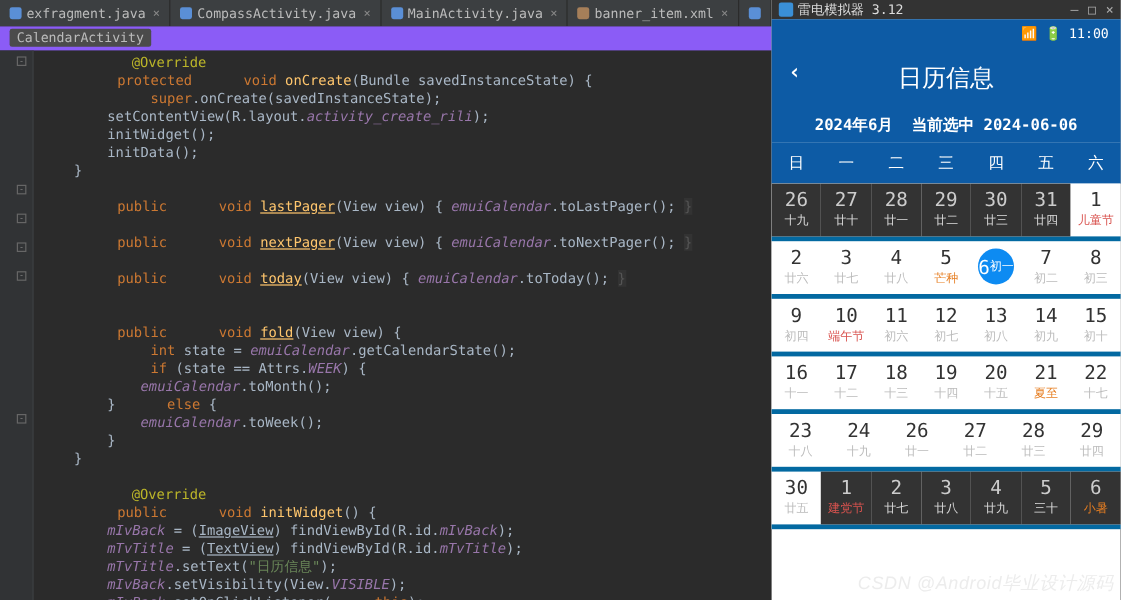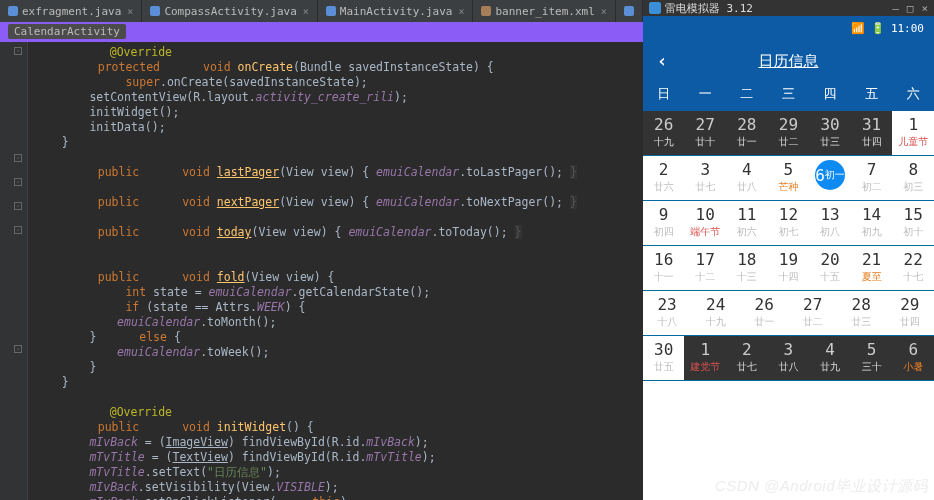--- a/index.html
+++ b/index.html
@@ -26,26 +26,26 @@
   .cls { color: #a9b7c6; }
   .ul { text-decoration: underline; }
   .dim { color: #555; background: #333; }
   .emu-title { background: #333; color: #ddd; padding: 3px 6px; font-size: 11px; display: flex; align-items: center; gap: 4px; height: 16px; }
   .emu-title-icon { width: 12px; height: 12px; background: #3a8fd6; border-radius: 2px; }
   .emu-ctrl { margin-left: auto; display: flex; gap: 8px; color: #aaa; }
   .status-bar { background: #0d5ba5; color: #fff; height: 24px; display: flex; align-items: center; justify-content: flex-end; padding: 0 10px; gap: 6px; font-size: 11px; }
   .status-icon { display: inline-block; }
   .cal-header { background: #0d5ba5; color: #fff; padding: 12px 10px 6px; text-align: center; position: relative; }
   .back-arrow { position: absolute; left: 14px; top: 10px; font-size: 18px; font-weight: bold; }
-  .cal-title { font-size: 15px; text-decoration: underline; }
+  .cal-title { font-size: 20px; }
   .cal-sub { font-size: 13px; margin-top: 16px; font-weight: bold; }
   .weekdays { display: flex; background: #0d5ba5; color: #fff; }
   .wd { flex: 1; text-align: center; padding: 8px 0; font-size: 13px; }
   .cal-grid { background: #fff; }
-  .cal-row { display: flex; border-bottom: 1px solid #0369a1; }
+  .cal-row { display: flex; border-bottom: 4px solid #0369a1; align-items: center; }
   .cal-cell { flex: 1; text-align: center; padding: 4px 0 6px; position: relative; }
   .cal-num { font-size: 16px; color: #333; font-weight: 500; }
   .cal-sub-lbl { font-size: 10px; color: #bbb; margin-top: 1px; }
   .cal-cell.dim .cal-num { color: #ccc; }
   .cal-cell.dim .cal-sub-lbl { color: #ddd; }
   .cal-cell.sel .cal-num-wrap { background: #0d8bf2; color: #fff; border-radius: 50%; width: 30px; height: 30px; display: inline-flex; align-items: center; justify-content: center; }
   .cal-cell.sel .cal-num { color: #fff; }
   .cal-cell.sel .cal-sub-lbl { color: #fff; position: relative; top: -1px; }
   .cal-cell.fest .cal-sub-lbl { color: #e67e22; }
   .cal-cell.fest-red .cal-sub-lbl { color: #d9534f; }
@@ -145,20 +145,23 @@
       </span>
     </div>
     <div class="status-bar">
       <span class="status-icon">📶</span>
       <span class="status-icon">🔋</span>
       <span>11:00</span>
     </div>
     <div class="cal-header">
       <span class="back-arrow">‹</span>
       <div class="cal-title">日历信息</div>
+      <div class="cal-sub">
+        <span>2024年6月</span>&nbsp;&nbsp;<span>当前选中 2024-06-06</span>
+      </div>
     </div>
     <div class="weekdays" id="weekdays">
         <div class="wd">日</div>
         <div class="wd">一</div>
         <div class="wd">二</div>
         <div class="wd">三</div>
         <div class="wd">四</div>
         <div class="wd">五</div>
         <div class="wd">六</div>
       </div>

